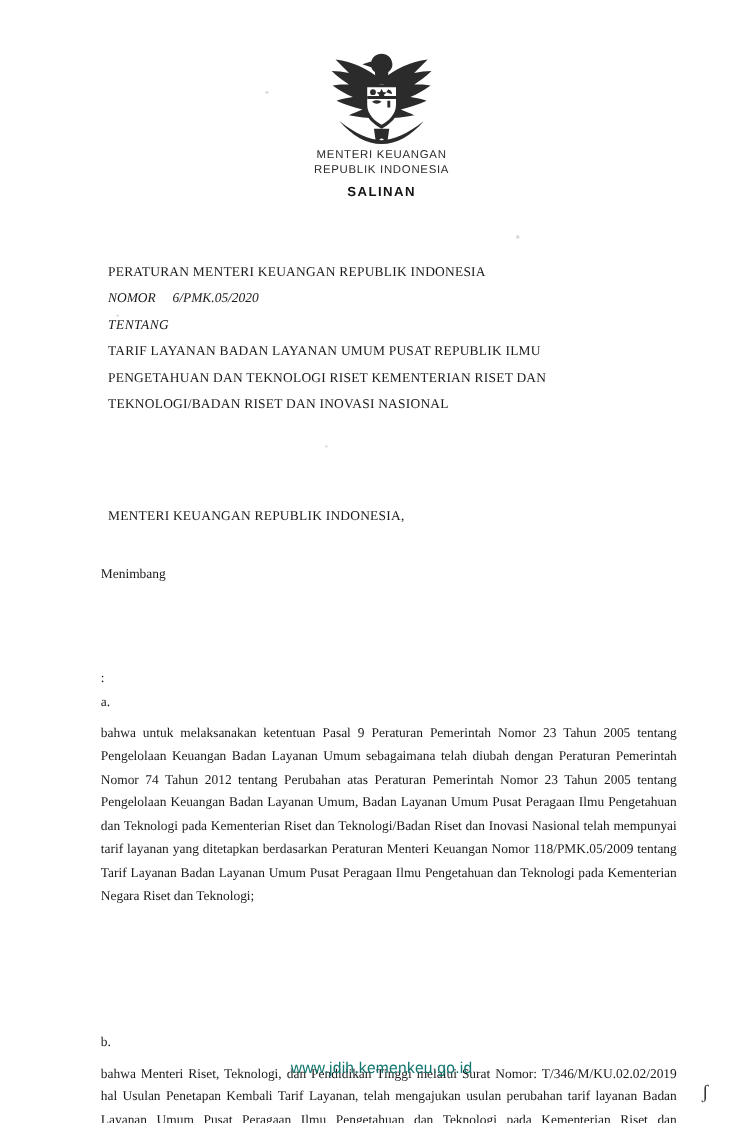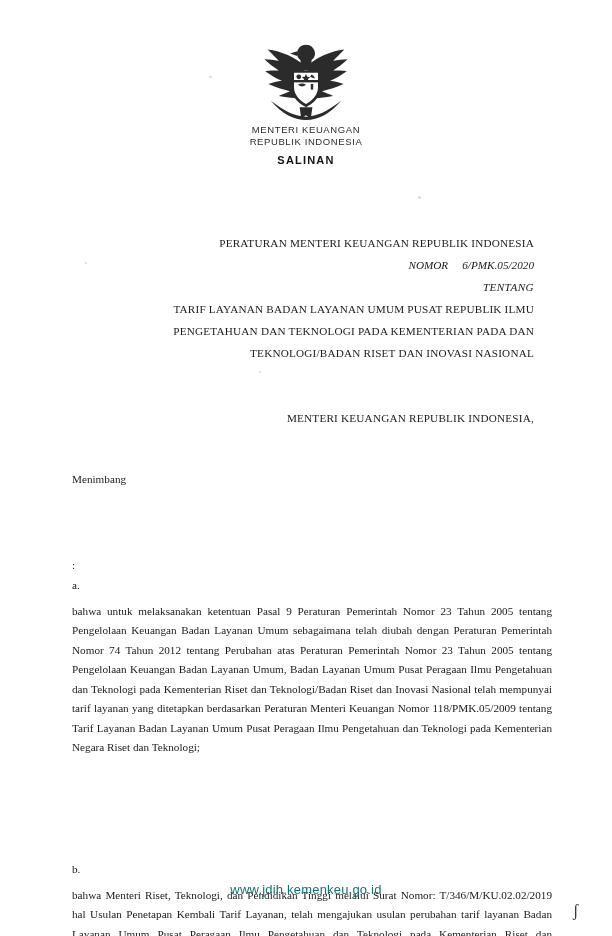--- a/index.html
+++ b/index.html
@@ -13,20 +13,21 @@
     position: relative;
     font-family: "Liberation Serif", serif;
     color: #1a1a1a;
     overflow: hidden;
   }
   .page {
     position: relative;
     width: 504px;
     height: 936px;
     box-sizing: border-box;
+    margin-left: 12px;
   }
 
   
   .emblem-wrap {
     position: absolute;
     top: 38px;
     left: 0;
     width: 612px;
     text-align: center;
   }
@@ -56,24 +57,24 @@
     margin-top: 6px;
     font-size: 11px;
     font-weight: bold;
     letter-spacing: 1.2px;
     color: #141414;
   }
 
   
   .title-block {
     position: absolute;
-    top: 232px;
+    top: 216px;
     left: 78px;
     width: 456px;
-    text-align: right;
+    text-align: left;
   }
   .title-line {
     font-size: 11.2px;
     line-height: 22px;
     letter-spacing: 0.2px;
     color: #1a1a1a;
   }
   .nomor-line {
     font-size: 11.2px;
     line-height: 22px;
@@ -97,24 +98,24 @@
     position: absolute;
     top: 372px;
     left: 78px;
     width: 456px;
     text-align: center;
     font-size: 11.2px;
     letter-spacing: 0.2px;
   }
   .menkeu {
     position: absolute;
-    top: 412px;
+    top: 424px;
     left: 78px;
     width: 456px;
-    text-align: right;
+    text-align: left;
     font-size: 11.2px;
     letter-spacing: 0.2px;
   }
 
   
   .cons {
     position: absolute;
     top: 470px;
     left: 72px;
     width: 480px;
@@ -243,21 +244,21 @@
     <div class="salinan">SALINAN</div>
   </div>
 
   <div class="title-block">
     <div class="title-line">PERATURAN MENTERI KEUANGAN REPUBLIK INDONESIA</div>
     <div class="nomor-line">
       <span>NOMOR</span><span class="nomor-gap"></span><span>6/PMK.05/2020</span>
     </div>
     <div class="tentang">TENTANG</div>
     <div class="title-line title-main">TARIF LAYANAN BADAN LAYANAN UMUM PUSAT REPUBLIK ILMU</div>
-    <div class="title-line">PENGETAHUAN DAN TEKNOLOGI PADA KEMENTERIAN PADA DAN</div>
+    <div class="title-line">PENGETAHUAN DAN TEKNOLOGI RISET KEMENTERIAN RISET DAN</div>
     <div class="title-line">TEKNOLOGI/BADAN RISET DAN INOVASI NASIONAL</div>
   </div>
 
   <div class="menkeu">MENTERI KEUANGAN REPUBLIK INDONESIA,</div>
 
   <div class="cons">
 
     <div class="cons-row">
       <div class="cons-label">Menimbang</div>
       <div class="cons-colon">:</div>

